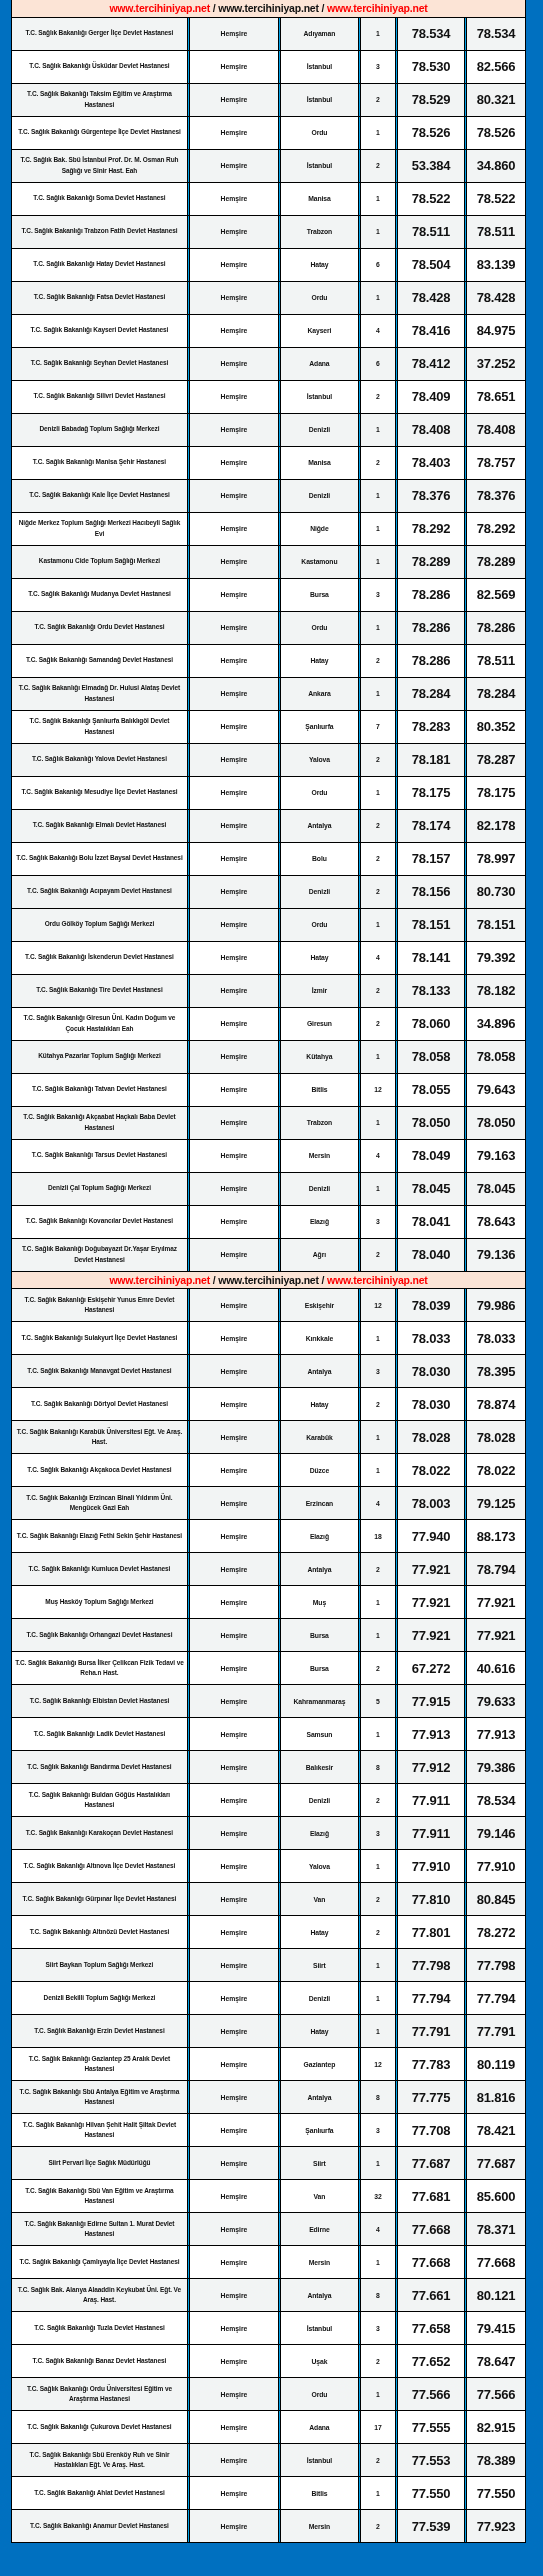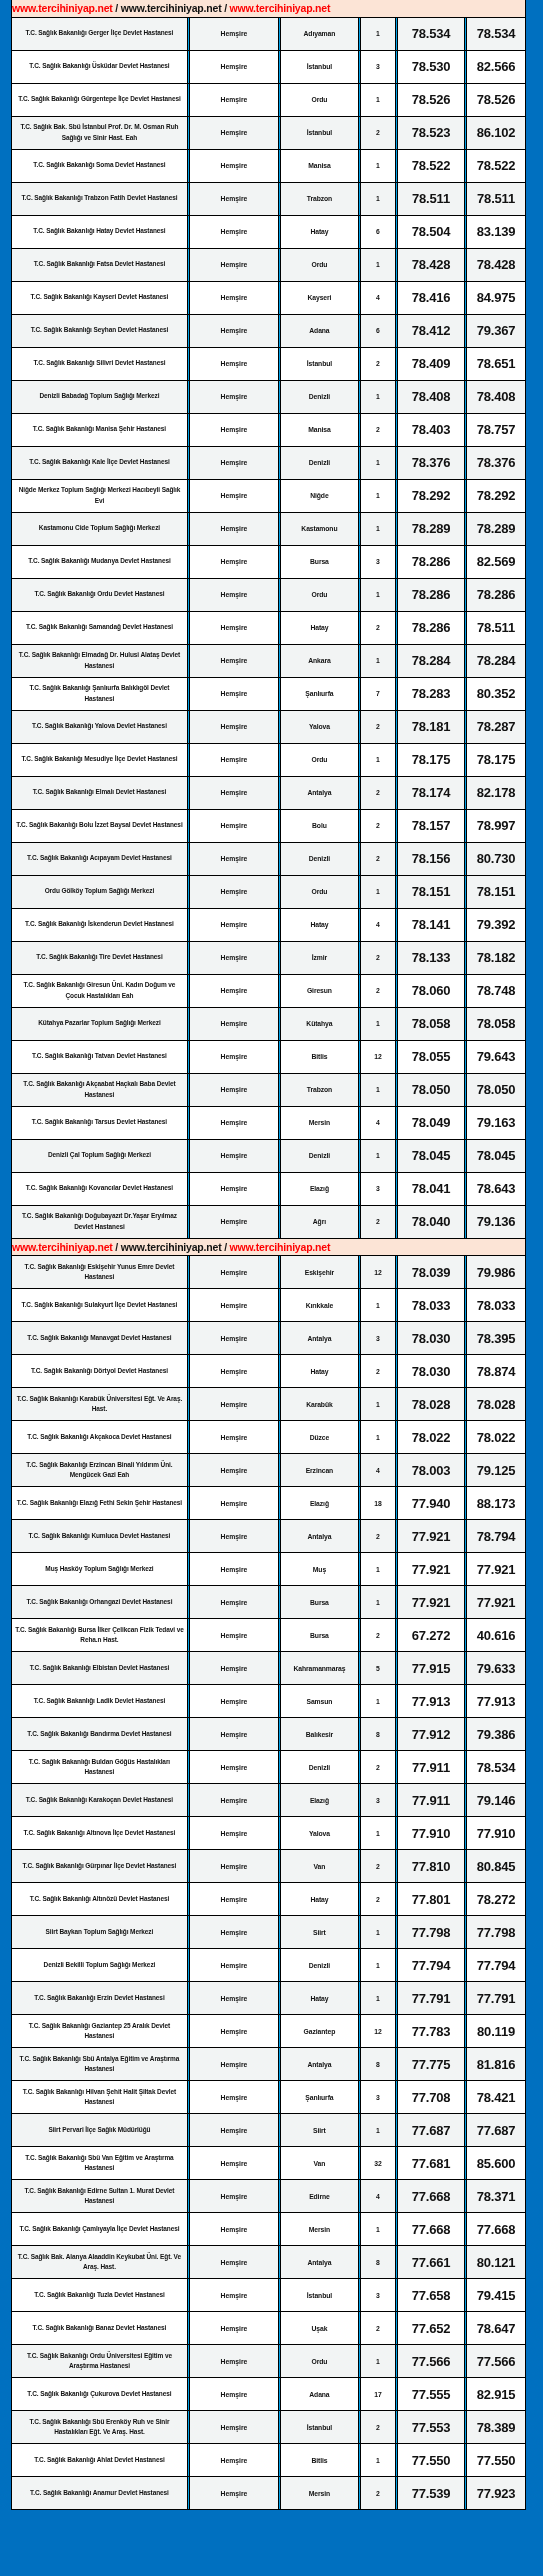--- a/index.html
+++ b/index.html
@@ -15,21 +15,21 @@
     margin-left: 11px;
     width: 513px;
     background: #ffffff;
     border-left: 1.2px solid #000;
     border-right: 0.6px solid #000;
   }
   .banner {
     height: 16.6px;
     line-height: 16.6px;
     background: #fce4d6;
-    text-align: left;
+    text-align: center;
     font-size: 10.5px;
     border-bottom: 0.6px solid #000;
     white-space: nowrap;
     letter-spacing: -0.2px;
   }
   .banner .red { color: #ff0000; }
   .banner .blk { color: #111; }
   .row {
     display: flex;
     height: 32px;
@@ -80,20 +80,33 @@
     <div class="cell c-job">Hemşire</div>
     <div class="sep"></div>
     <div class="cell c-city">İstanbul</div>
     <div class="sep"></div>
     <div class="cell c-count">3</div>
     <div class="sep"></div>
     <div class="cell c-s1">78.530</div>
     <div class="sep"></div>
     <div class="cell c-s2">82.566</div>
   </div>
+      <div class="row alt">
+    <div class="cell c-name">T.C. Sağlık Bakanlığı Taksim Eğitim ve Araştırma Hastanesi</div>
+    <div class="sep"></div>
+    <div class="cell c-job">Hemşire</div>
+    <div class="sep"></div>
+    <div class="cell c-city">İstanbul</div>
+    <div class="sep"></div>
+    <div class="cell c-count">2</div>
+    <div class="sep"></div>
+    <div class="cell c-s1">78.529</div>
+    <div class="sep"></div>
+    <div class="cell c-s2">80.321</div>
+  </div>
       <div class="row">
     <div class="cell c-name">T.C. Sağlık Bakanlığı Gürgentepe İlçe Devlet Hastanesi</div>
     <div class="sep"></div>
     <div class="cell c-job">Hemşire</div>
     <div class="sep"></div>
     <div class="cell c-city">Ordu</div>
     <div class="sep"></div>
     <div class="cell c-count">1</div>
     <div class="sep"></div>
     <div class="cell c-s1">78.526</div>
@@ -102,23 +115,23 @@
   </div>
       <div class="row alt">
     <div class="cell c-name">T.C. Sağlık Bak. Sbü İstanbul Prof. Dr. M. Osman Ruh Sağlığı ve Sinir Hast. Eah</div>
     <div class="sep"></div>
     <div class="cell c-job">Hemşire</div>
     <div class="sep"></div>
     <div class="cell c-city">İstanbul</div>
     <div class="sep"></div>
     <div class="cell c-count">2</div>
     <div class="sep"></div>
-    <div class="cell c-s1">78.523</div>
-    <div class="sep"></div>
-    <div class="cell c-s2">86.102</div>
+    <div class="cell c-s1">53.384</div>
+    <div class="sep"></div>
+    <div class="cell c-s2">34.860</div>
   </div>
       <div class="row">
     <div class="cell c-name">T.C. Sağlık Bakanlığı Soma Devlet Hastanesi</div>
     <div class="sep"></div>
     <div class="cell c-job">Hemşire</div>
     <div class="sep"></div>
     <div class="cell c-city">Manisa</div>
     <div class="sep"></div>
     <div class="cell c-count">1</div>
     <div class="sep"></div>
@@ -182,21 +195,21 @@
     <div class="cell c-name">T.C. Sağlık Bakanlığı Seyhan Devlet Hastanesi</div>
     <div class="sep"></div>
     <div class="cell c-job">Hemşire</div>
     <div class="sep"></div>
     <div class="cell c-city">Adana</div>
     <div class="sep"></div>
     <div class="cell c-count">6</div>
     <div class="sep"></div>
     <div class="cell c-s1">78.412</div>
     <div class="sep"></div>
-    <div class="cell c-s2">79.367</div>
+    <div class="cell c-s2">37.252</div>
   </div>
       <div class="row">
     <div class="cell c-name">T.C. Sağlık Bakanlığı Silivri Devlet Hastanesi</div>
     <div class="sep"></div>
     <div class="cell c-job">Hemşire</div>
     <div class="sep"></div>
     <div class="cell c-city">İstanbul</div>
     <div class="sep"></div>
     <div class="cell c-count">2</div>
     <div class="sep"></div>
@@ -442,21 +455,21 @@
     <div class="cell c-name">T.C. Sağlık Bakanlığı Giresun Üni. Kadın Doğum ve Çocuk Hastalıkları Eah</div>
     <div class="sep"></div>
     <div class="cell c-job">Hemşire</div>
     <div class="sep"></div>
     <div class="cell c-city">Giresun</div>
     <div class="sep"></div>
     <div class="cell c-count">2</div>
     <div class="sep"></div>
     <div class="cell c-s1">78.060</div>
     <div class="sep"></div>
-    <div class="cell c-s2">78.748</div>
+    <div class="cell c-s2">34.896</div>
   </div>
       <div class="row alt">
     <div class="cell c-name">Kütahya Pazarlar Toplum Sağlığı Merkezi</div>
     <div class="sep"></div>
     <div class="cell c-job">Hemşire</div>
     <div class="sep"></div>
     <div class="cell c-city">Kütahya</div>
     <div class="sep"></div>
     <div class="cell c-count">1</div>
     <div class="sep"></div>

